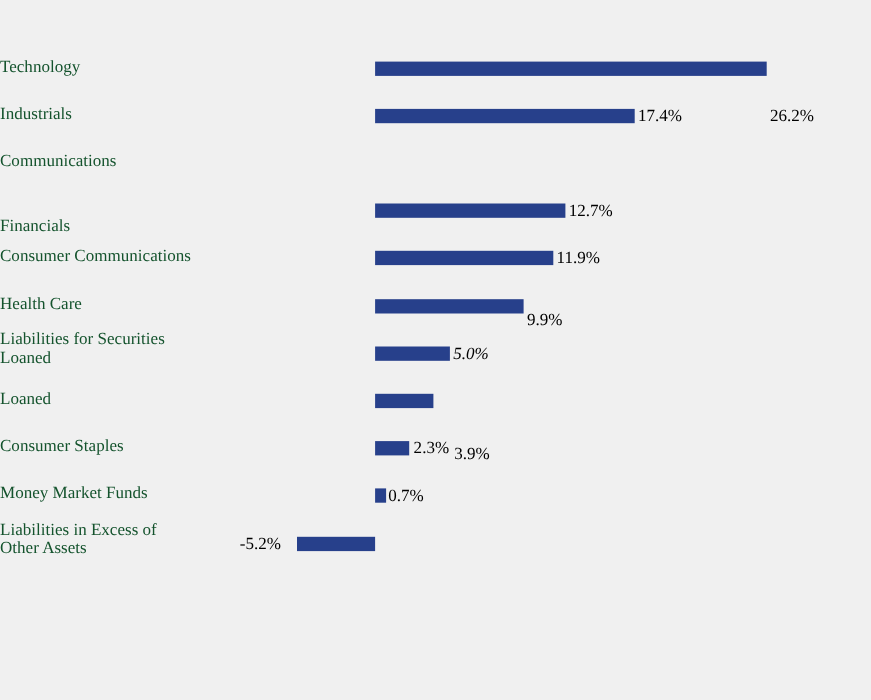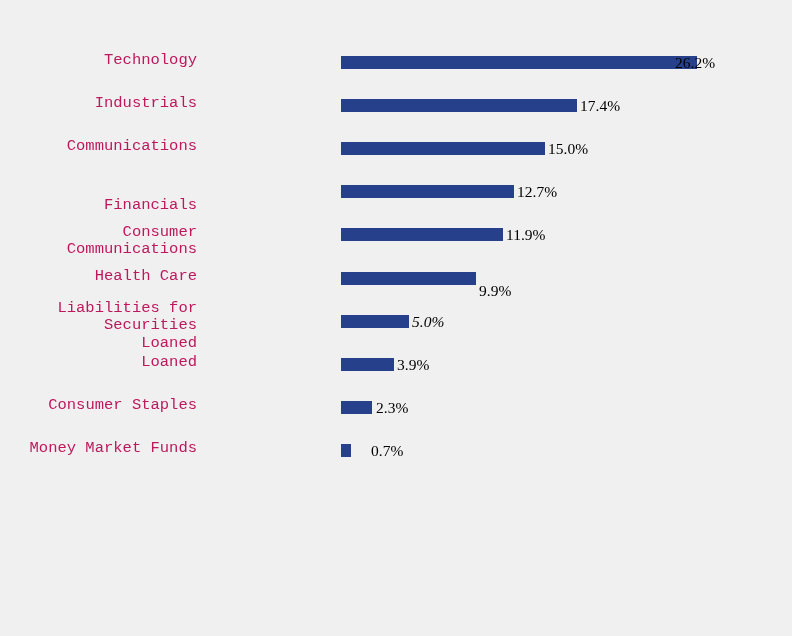--- a/index.html
+++ b/index.html
@@ -30,26 +30,25 @@
     left: 0;
     width: 792px;
     height: 44px;
     display: flex;
     align-items: center;
   }
   .cat-label {
     position: absolute;
     left: 0;
     width: 197px;
-    text-align: right;
+    text-align: left;
     font-size: 15.5px;
-    color: #be185d;
+    color: #14532d;
     line-height: 1.12;
     white-space: pre-line;
-    font-family: Liberation Mono, monospace;
   }
   .bar-zone {
     position: absolute;
     left: 197px;
     top: 0;
     width: 595px;
     height: 44px;
   }
   .bar {
     position: absolute;
@@ -68,38 +67,34 @@
 </head>
 <body>
 
 <div id="chart-root">
   <div class="plot-area">
 
     <div class="row" style="top:41px">
       <div class="cat-label" style="top:11px">Technology</div>
       <div class="bar-zone">
         <div class="bar" style="left:144px; width:356px;"></div>
-        <div class="bar-value" style="left:478px;">26.2%</div>
+        <div class="bar-value" style="left:503px;margin-top:43px;">26.2%</div>
       </div>
     </div>
 
     <div class="row" style="top:84px">
       <div class="cat-label" style="top:11px">Industrials</div>
       <div class="bar-zone">
         <div class="bar" style="left:144px; width:236px;"></div>
         <div class="bar-value" style="left:383px;">17.4%</div>
       </div>
     </div>
 
     <div class="row" style="top:127px">
       <div class="cat-label" style="top:11px">Communications</div>
-      <div class="bar-zone">
-        <div class="bar" style="left:144px; width:204px;"></div>
-        <div class="bar-value" style="left:351px;">15.0%</div>
-      </div>
     </div>
 
     <div class="row" style="top:170px">
       <div class="cat-label" style="top:27px">Financials</div>
       <div class="bar-zone">
         <div class="bar" style="left:144px; width:173px;"></div>
         <div class="bar-value" style="left:320px;">12.7%</div>
       </div>
     </div>
 
@@ -125,35 +120,43 @@
       <div class="bar-zone">
         <div class="bar" style="left:144px; width:68px;"></div>
         <div class="bar-value" style="left:215px;font-style:italic;">5.0%</div>
       </div>
     </div>
 
     <div class="row" style="top:343px">
       <div class="cat-label" style="top:11px">Loaned</div>
       <div class="bar-zone">
         <div class="bar" style="left:144px; width:53px;"></div>
-        <div class="bar-value" style="left:200px;">3.9%</div>
+        <div class="bar-value" style="left:216px;margin-top:48px;">3.9%</div>
       </div>
     </div>
 
     <div class="row" style="top:386px">
       <div class="cat-label" style="top:11px">Consumer Staples</div>
       <div class="bar-zone">
         <div class="bar" style="left:144px; width:31px;"></div>
         <div class="bar-value" style="left:179px;">2.3%</div>
       </div>
     </div>
 
     <div class="row" style="top:429px">
       <div class="cat-label" style="top:11px">Money Market Funds</div>
       <div class="bar-zone">
         <div class="bar" style="left:144px; width:10px;"></div>
-        <div class="bar-value" style="left:174px;text-align:right;">0.7%</div>
+        <div class="bar-value" style="left:156px;text-align:right;">0.7%</div>
       </div>
     </div>
 
+    <div class="row" style="top:473px">
+      <div class="cat-label" style="top:0px">Liabilities in Excess of
+Other Assets</div>
+      <div class="bar-zone">
+        <div class="bar" style="left:73px; width:71px;"></div>
+        <div class="bar-value" style="left:21px;">-5.2%</div>
+      </div>
+    </div>
 
   </div>
 </div>
 
 </body></html>

